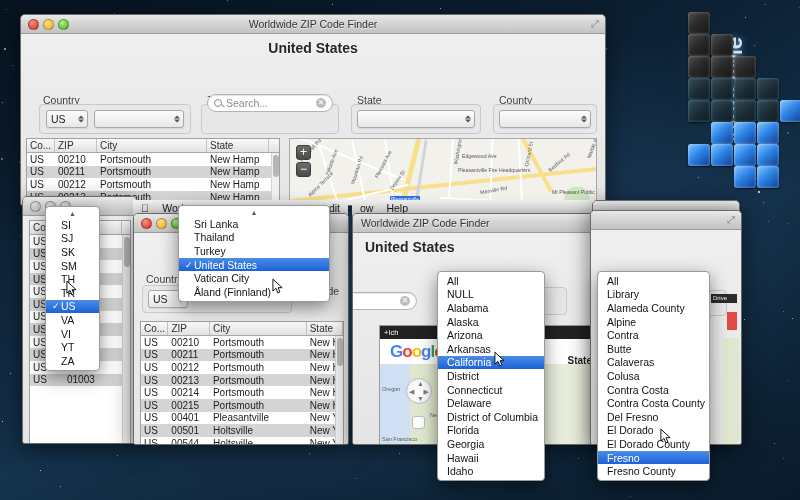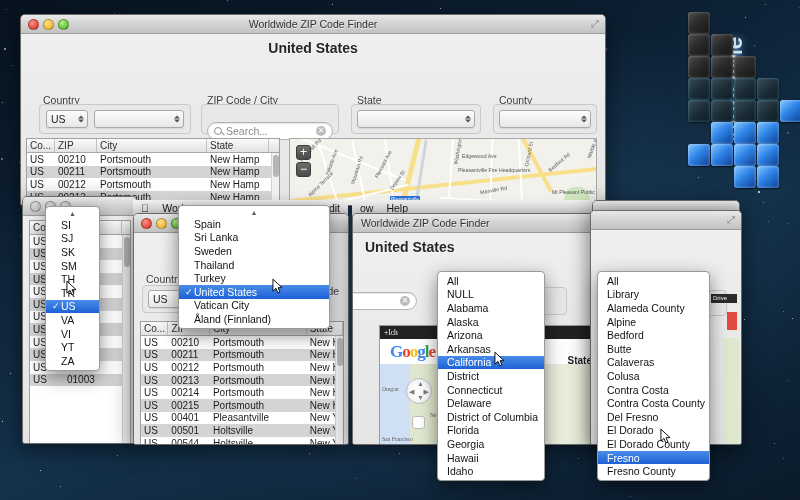--- a/index.html
+++ b/index.html
@@ -145,21 +145,21 @@
   .road { position:absolute; background:#fff; }
   .road.major { background:#f8e08a; }
   .road.hw { background:#cfd5dd; }
   .maplabel { position:absolute; font-size:5.2px; color:#5a5a5a; white-space:nowrap; }
   .zoombtn { position:absolute; width:15px;height:15px; background:linear-gradient(to bottom,#6d6d6d,#4a4a4a);
              border:1px solid #3a3a3a; border-radius:3px; color:#fff; font-size:12px; line-height:13px; text-align:center;}
   .mapmarker{position:absolute;background:#2a6fd4;color:#fff;font-size:5px;padding:0 1px;border-radius:1px;}
   .greenarea{position:absolute;background:#cfe6c0;border-radius:40%;}
 
   
-  .gmpanel { position:absolute; background:#fff; overflow:hidden; border:1px solid #9a9a9a;font-family:Liberation Serif, serif; }
+  .gmpanel { position:absolute; background:#fff; overflow:hidden; border:1px solid #9a9a9a; }
   .gmbar { height:13px; background:#222; color:#fff; font-size:7.5px; display:flex; align-items:center; gap:8px; padding:0 4px;}
   .glogo { font-size:17px; font-weight:bold; letter-spacing:-1px; line-height:17px; }
   .gmapimg { position:absolute; background:#e8eddc; }
   .navpad { position:absolute; width:26px;height:26px;border-radius:50%;
             background:radial-gradient(circle,#fdfdfd 40%, #e3e3e3 100%); border:1px solid #bdbdbd;
             color:#7b7b7b; font-size:7px; }
   .navpad span { position:absolute; }
 
   
   #logo { position:absolute; right:6px; top:10px; width:108px; height:180px; }
@@ -432,21 +432,21 @@
     <div class="popup" style="position:absolute; left:73px; top:76px; width:90px;">
       <span></span>
       <span class="stepper">
           <i class="up"></i>
           <i class="dn"></i>
         </span>
     </div>
 
     <div class="flabel" style="left:186px; top:60px;">ZIP Code / City</div>
     <div class="fieldbox" style="left:180px; top:70px; width:138px; height:30px;"></div>
-    <div class="searchfield" style="position:absolute; left:186px; top:88px; width:126px;">
+    <div class="searchfield" style="position:absolute; left:186px; top:60px; width:126px;">
       <span class="mag"></span>
       <span>Search...</span>
       <span class="clearx">✕</span>
     </div>
 
     <div class="flabel" style="left:336px; top:60px;">State</div>
     <div class="fieldbox" style="left:330px; top:70px; width:130px; height:30px;"></div>
     <div class="popup" style="position:absolute; left:336px; top:76px; width:118px;">
       <span></span>
       <span class="stepper">
@@ -826,29 +826,21 @@
         <span>ZA</span>
       </div>
     </div>
 </div>
 
 <div class="menu" id="menu-country-name" style="left:178px; top:205px; width:152px;">
   <div class="scrollarrow">▲</div>
   <div id="cn-rows">
       <div class="mrow">
         <span class="chk"></span>
-        <span>Spain</span>
-      </div>
-      <div class="mrow">
-        <span class="chk"></span>
         <span>Sri Lanka</span>
-      </div>
-      <div class="mrow">
-        <span class="chk"></span>
-        <span>Sweden</span>
       </div>
       <div class="mrow">
         <span class="chk"></span>
         <span>Thailand</span>
       </div>
       <div class="mrow">
         <span class="chk"></span>
         <span>Turkey</span>
       </div>
       <div class="mrow hl">
@@ -924,21 +916,21 @@
       <div class="mrow">
         <span>Library</span>
       </div>
       <div class="mrow">
         <span>Alameda County</span>
       </div>
       <div class="mrow">
         <span>Alpine</span>
       </div>
       <div class="mrow">
-        <span>Bedford</span>
+        <span>Contra</span>
       </div>
       <div class="mrow">
         <span>Butte</span>
       </div>
       <div class="mrow">
         <span>Calaveras</span>
       </div>
       <div class="mrow">
         <span>Colusa</span>
       </div>

